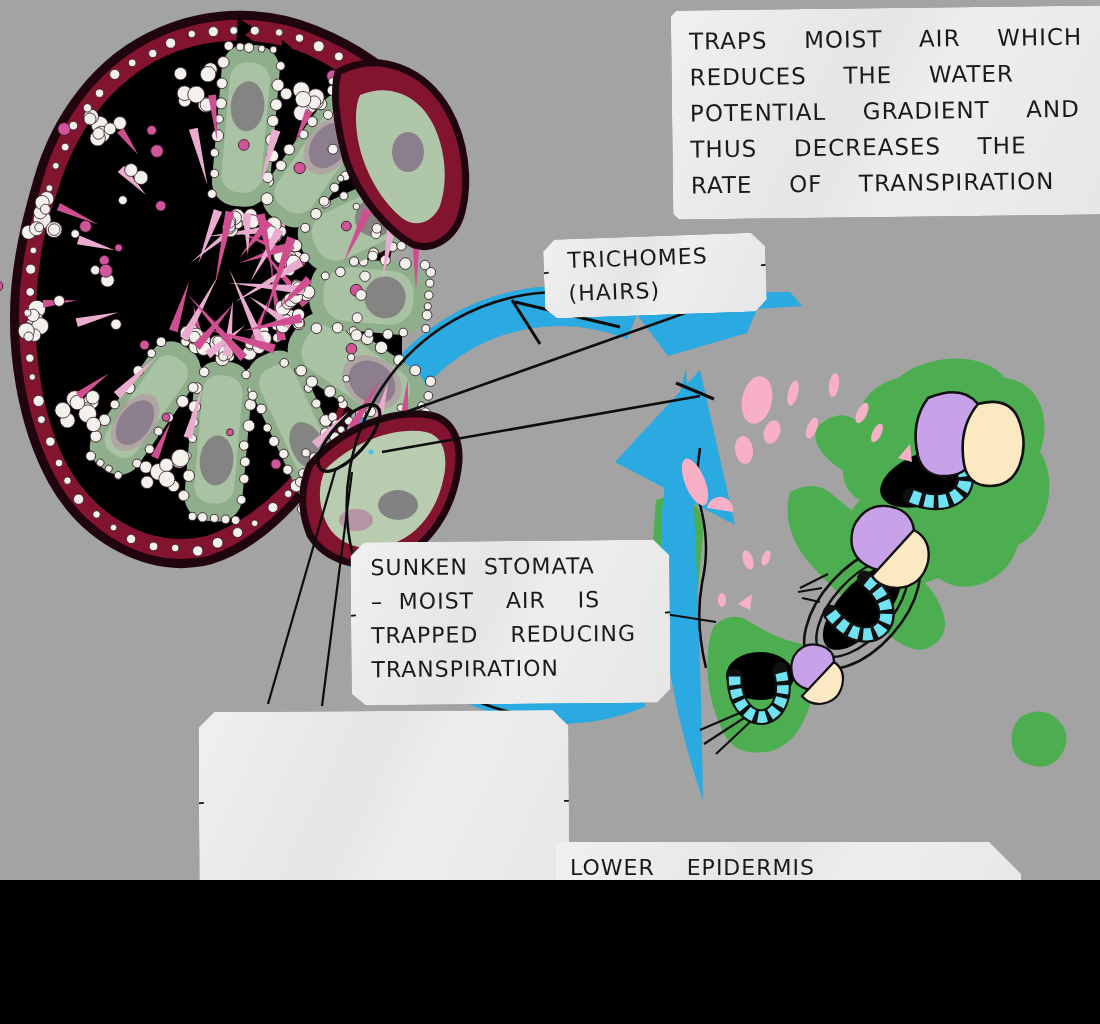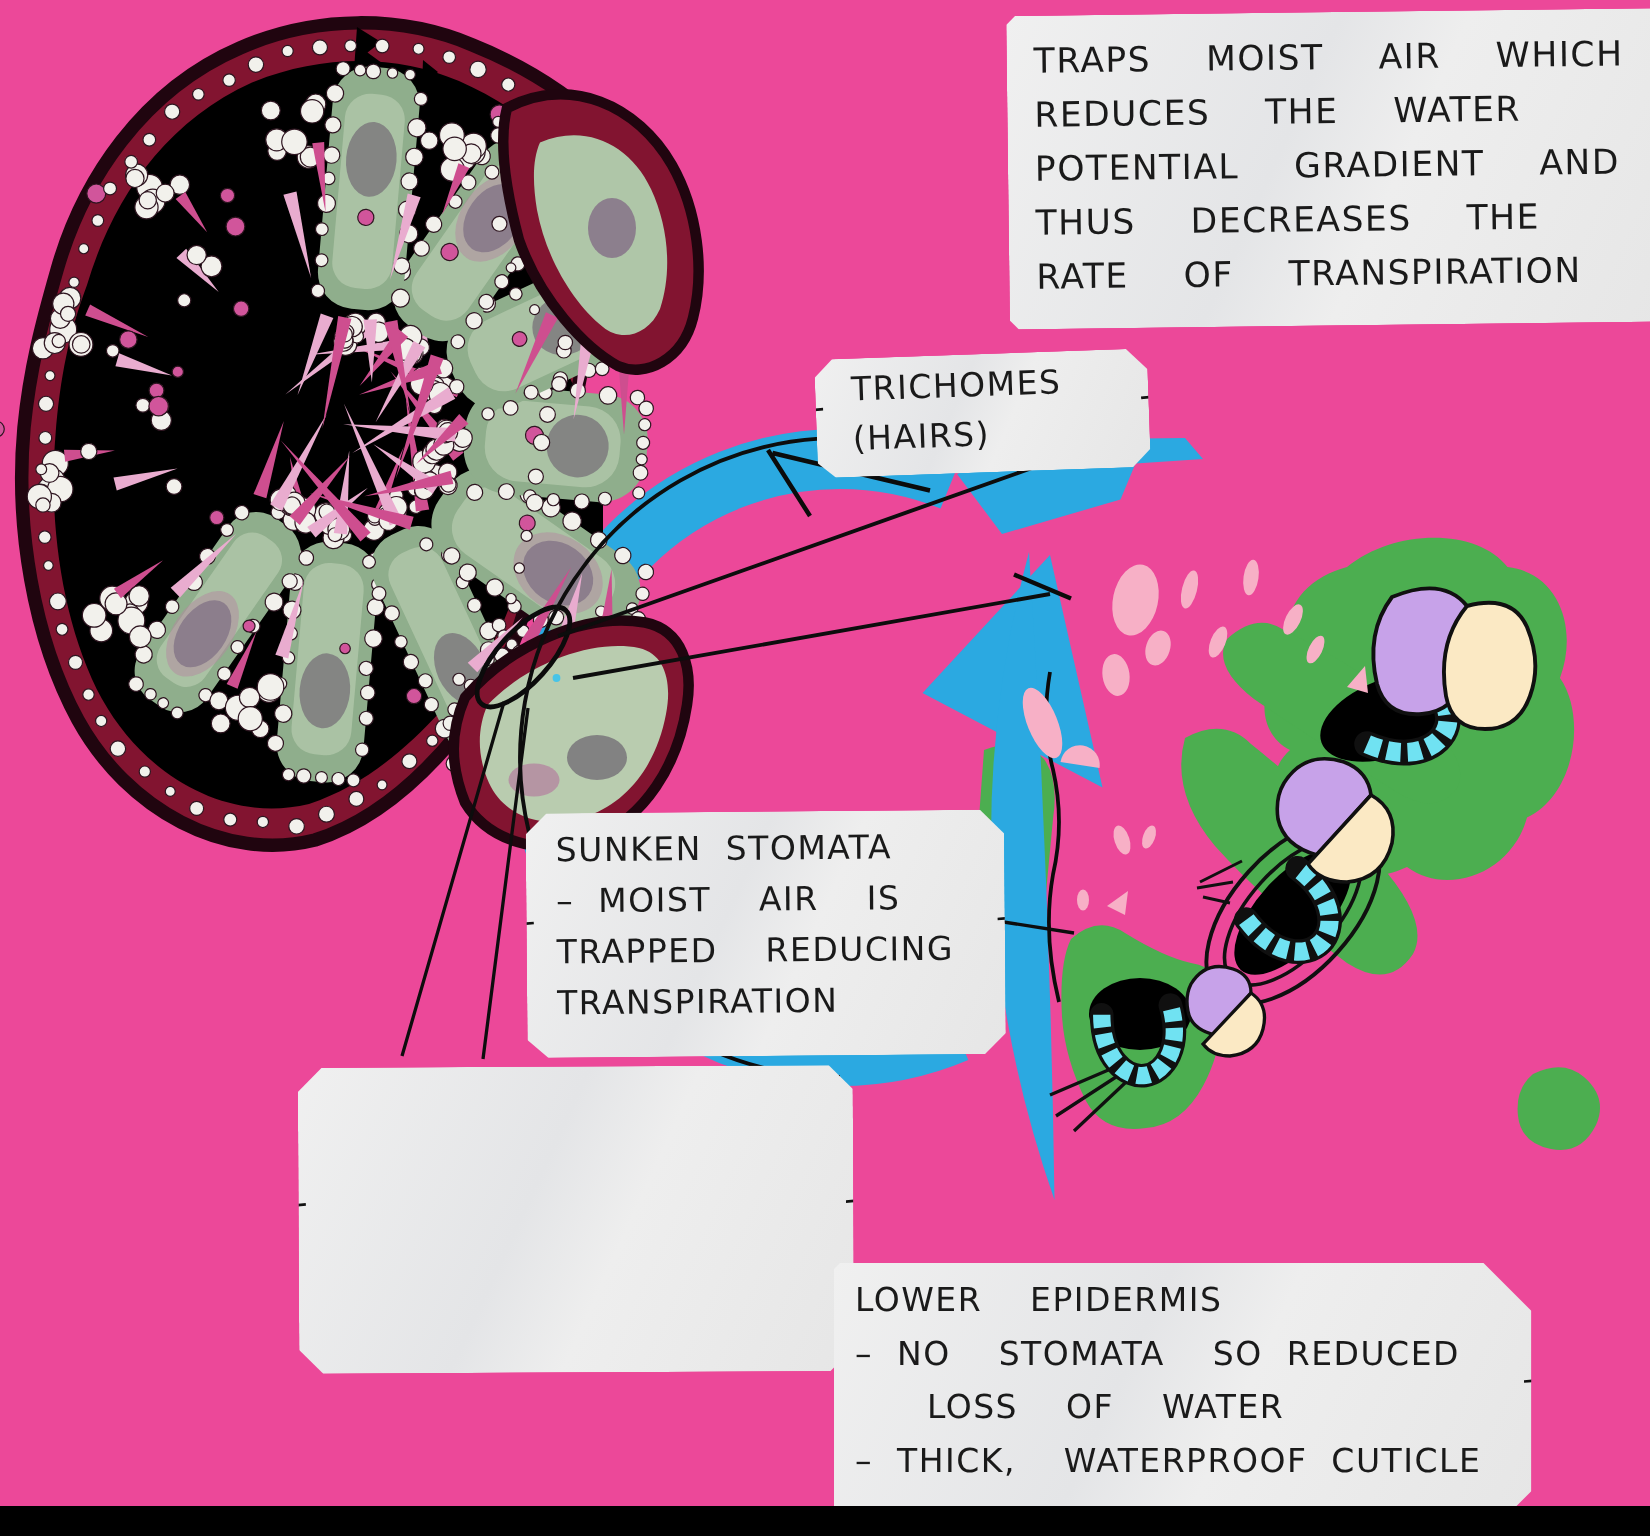--- a/index.html
+++ b/index.html
@@ -1,16 +1,16 @@
 <!DOCTYPE html>
 <html style="--blue: #2BA9E1; --box-text: #1A1A1A; --crimson: #821430; --rim: #20050F; --sage: #8FAE8C; --sagelight: #AFC6A8; --lobecore: #B9CCAF; --vgray: #828282; --vgraypurple: #8A7B8B; --halo: #B487A0; --speck: #47C4E8; --green: #4CAE50; --cyan: #70E2F2; --purple: #C7A2E9; --cream: #FBE9C4; --pinkz: #F7B0C6;"><head>
 <meta charset="utf-8">
 <style>
   html,body{margin:0;padding:0;background:#000;}
-  #stage{position:relative;width:1100px;height:1004px;background:#ec4899;overflow:hidden;
+  #stage{position:relative;width:1100px;height:880px;background:#a3a3a3;overflow:hidden;
          font-family:"DejaVu Sans",sans-serif;}
   #art{position:absolute;left:0;top:0;}
   .label-box{position:absolute;background:linear-gradient(115deg,#f0f0f0 0%,#e4e5e7 42%,#eeeeee 58%,#e6e6e6 100%);
     color:var(--box-text,#1a1a1a);white-space:pre;line-height:36px;font-size:22px;
     letter-spacing:1px;word-spacing:8px;}
   #box-traps{left:672px;top:8px;width:420px;height:196px;padding:13px 0 0 18px;line-height:36px;
     font-size:23px;word-spacing:10px;transform:rotate(-0.7deg);
     clip-path:polygon(0 6px,6px 0,calc(100% - 6px) 0,100% 6px,100% calc(100% - 6px),calc(100% - 6px) 100%,6px 100%,0 calc(100% - 6px));}
   #box-trichomes{left:544px;top:236px;width:198px;height:74px;padding:5px 0 0 24px;line-height:33px;
     transform:rotate(-2deg);

